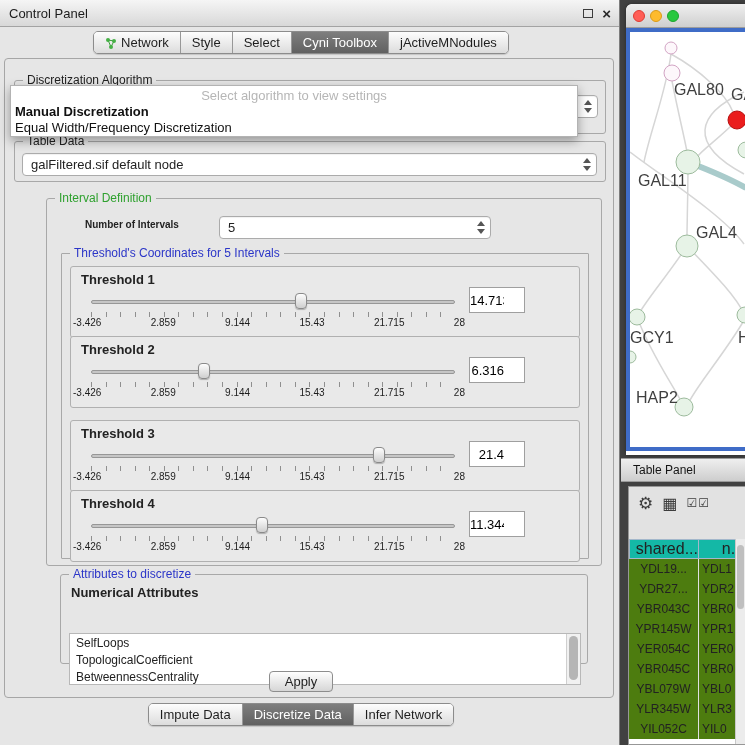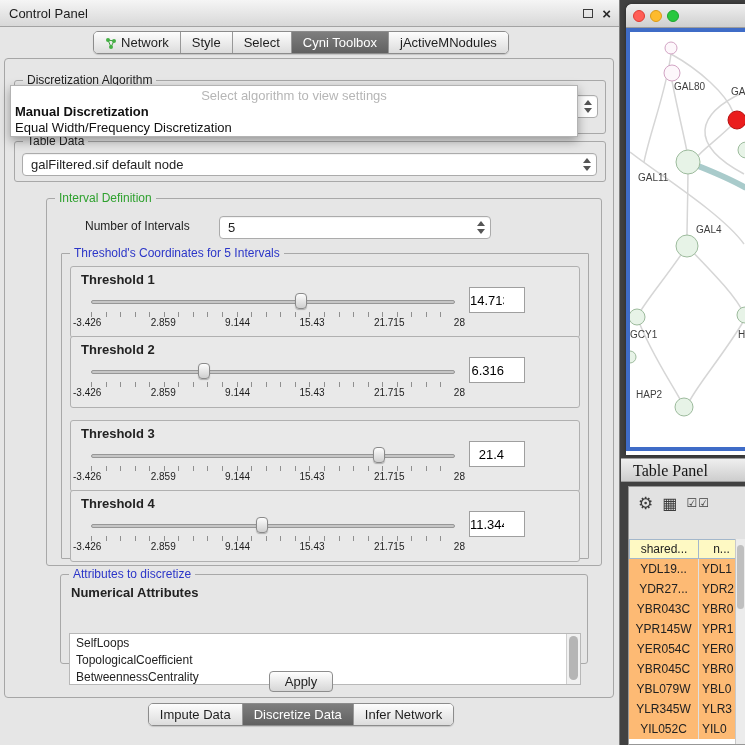--- a/index.html
+++ b/index.html
@@ -71,21 +71,21 @@
     background:#fff; border:1px solid #b3b3b3; box-shadow:0 4px 10px rgba(0,0,0,.35);
   }
   .popup-placeholder { text-align:center; color:#b6b6b6; font-size:13px; padding-top:2px; height:17px; }
   .popup-option { font-size:13px; padding:1px 4px; height:16px; color:#111; }
   .popup-option.bold { font-weight:bold; }
 
   .tabledata-group { left:14px; top:141px; width:592px; height:41px; }
   .tabledata-combo { left:22px; top:153px; width:575px; height:23px; }
 
   .interval-group { left:46px; top:198px; width:556px; height:368px; }
-  .num-label { position:absolute; left:38px; top:20px; font-size:12px; font-weight:normal; }
+  .num-label { position:absolute; left:38px; top:20px; font-size:10px; font-weight:bold; }
   .num-combo { left:172px; top:17px; width:272px; height:23px; }
 
   .thr-group { position:absolute; left:14px; top:54px; width:528px; height:306px;
                border:1px solid #a8a8a8; border-radius:1px; }
 
   .tbox { position:absolute; left:8px; width:510px; height:72px;
           border:1px solid #b0b0b0; border-radius:3px; background:#e9e9e9; }
   .tbox.t0 { top:12px; } .tbox.t1 { top:82px; } .tbox.t2 { top:166px; } .tbox.t3 { top:236px; }
   .tlabel { position:absolute; left:10px; top:5px; font-size:13px; font-weight:bold; }
   .slider { position:absolute; left:20px; top:26px; width:364px; height:18px; }
@@ -121,41 +121,41 @@
                 border-radius:6px 0 0 0; overflow:hidden; background:#fff;
                 box-shadow:0 0 4px rgba(0,0,0,.4); }
   .net-titlebar { height:24px; background:linear-gradient(#efefef,#cfcfcf);
                   border-bottom:1px solid #9c9c9c; position:relative; border-radius:6px 0 0 0; }
   .light { position:absolute; top:6px; width:12px; height:12px; border-radius:50%; }
   .light.red    { left:7px;  background:#ff5e56; border:1px solid #dd3b33; }
   .light.yellow { left:24px; background:#febb2d; border:1px solid #d99a18; }
   .light.green  { left:41px; background:#28c83e; border:1px solid #1da52f; }
   .net-content { position:relative; height:423px; background:#fff;
                  border:4px solid #3f6cc7; border-right:none; overflow:hidden; }
-  .net-label { position:absolute; font-size:10px; color:#3f3f3f; white-space:nowrap; }
+  .net-label { position:absolute; font-size:16px; color:#3f3f3f; white-space:nowrap; }
 
   .tp-bar { position:absolute; left:621px; top:458px; width:124px; height:24px;
             background:linear-gradient(#efefef,#cdcdcd);
             border-top:1px solid #9a9a9a; border-bottom:1px solid #9a9a9a;
-            font-size:16px; line-height:23px; padding-left:12px; color:#141414;font-family:Liberation Serif, serif; }
+            font-size:12px; line-height:23px; padding-left:12px; color:#141414; }
 
   .table-window { position:absolute; left:628px; top:486px; width:117px; height:259px;
                   background:#e2e2e2; border:1px solid #979797; border-right:none; overflow:hidden; }
   .tw-toolbar { position:absolute; left:0; top:0; right:0; height:32px;
                 display:flex; align-items:center; gap:9px; padding-left:9px; color:#3c3c3c; }
   .gear-ic { font-size:17px; }
   .grid-ic { font-size:16px; }
   .chk-ic  { font-size:12px; letter-spacing:1px; }
   .tw-header { position:absolute; left:0; top:52px; right:0; height:20px; display:flex; }
-  .th-cell { background:#fef9c3; border:1px solid #a3b7cb; border-left:none;
-             font-size:12px; text-align:center; line-height:18px; overflow:hidden; white-space:nowrap; }
+  .th-cell { background:#14b8a6; border:1px solid #a3b7cb; border-left:none;
+             font-size:16px; text-align:right; line-height:18px; overflow:hidden; white-space:nowrap; }
   .th-cell.c1 { width:70px; border-left:1px solid #a3b7cb; }
   .th-cell.c2 { flex:1; }
   .tw-rows { position:absolute; left:0; top:72px; right:10px; bottom:0; background:#fff; overflow:hidden; }
-  .trow { display:flex; height:20px; background:#fdba74; }
+  .trow { display:flex; height:20px; background:#4d7c0f; }
   .tc { font-size:12px; line-height:20px; text-align:center; overflow:hidden; white-space:nowrap; }
   .tc.c1 { width:70px; border-right:1px solid #e0e0e0; }
   .tc.c2 { flex:1; text-align:left; padding-left:3px; }
   .tw-vscroll { position:absolute; right:0; top:52px; bottom:0; width:10px;
                 background:#ececec; border-left:1px solid #c9c9c9; }
   .tw-vscroll .sthumb { position:absolute; left:1px; right:1px; top:6px; height:64px;
                 background:#bfbfbf; border-radius:4px; }
 </style>
 </head>
 <body>

